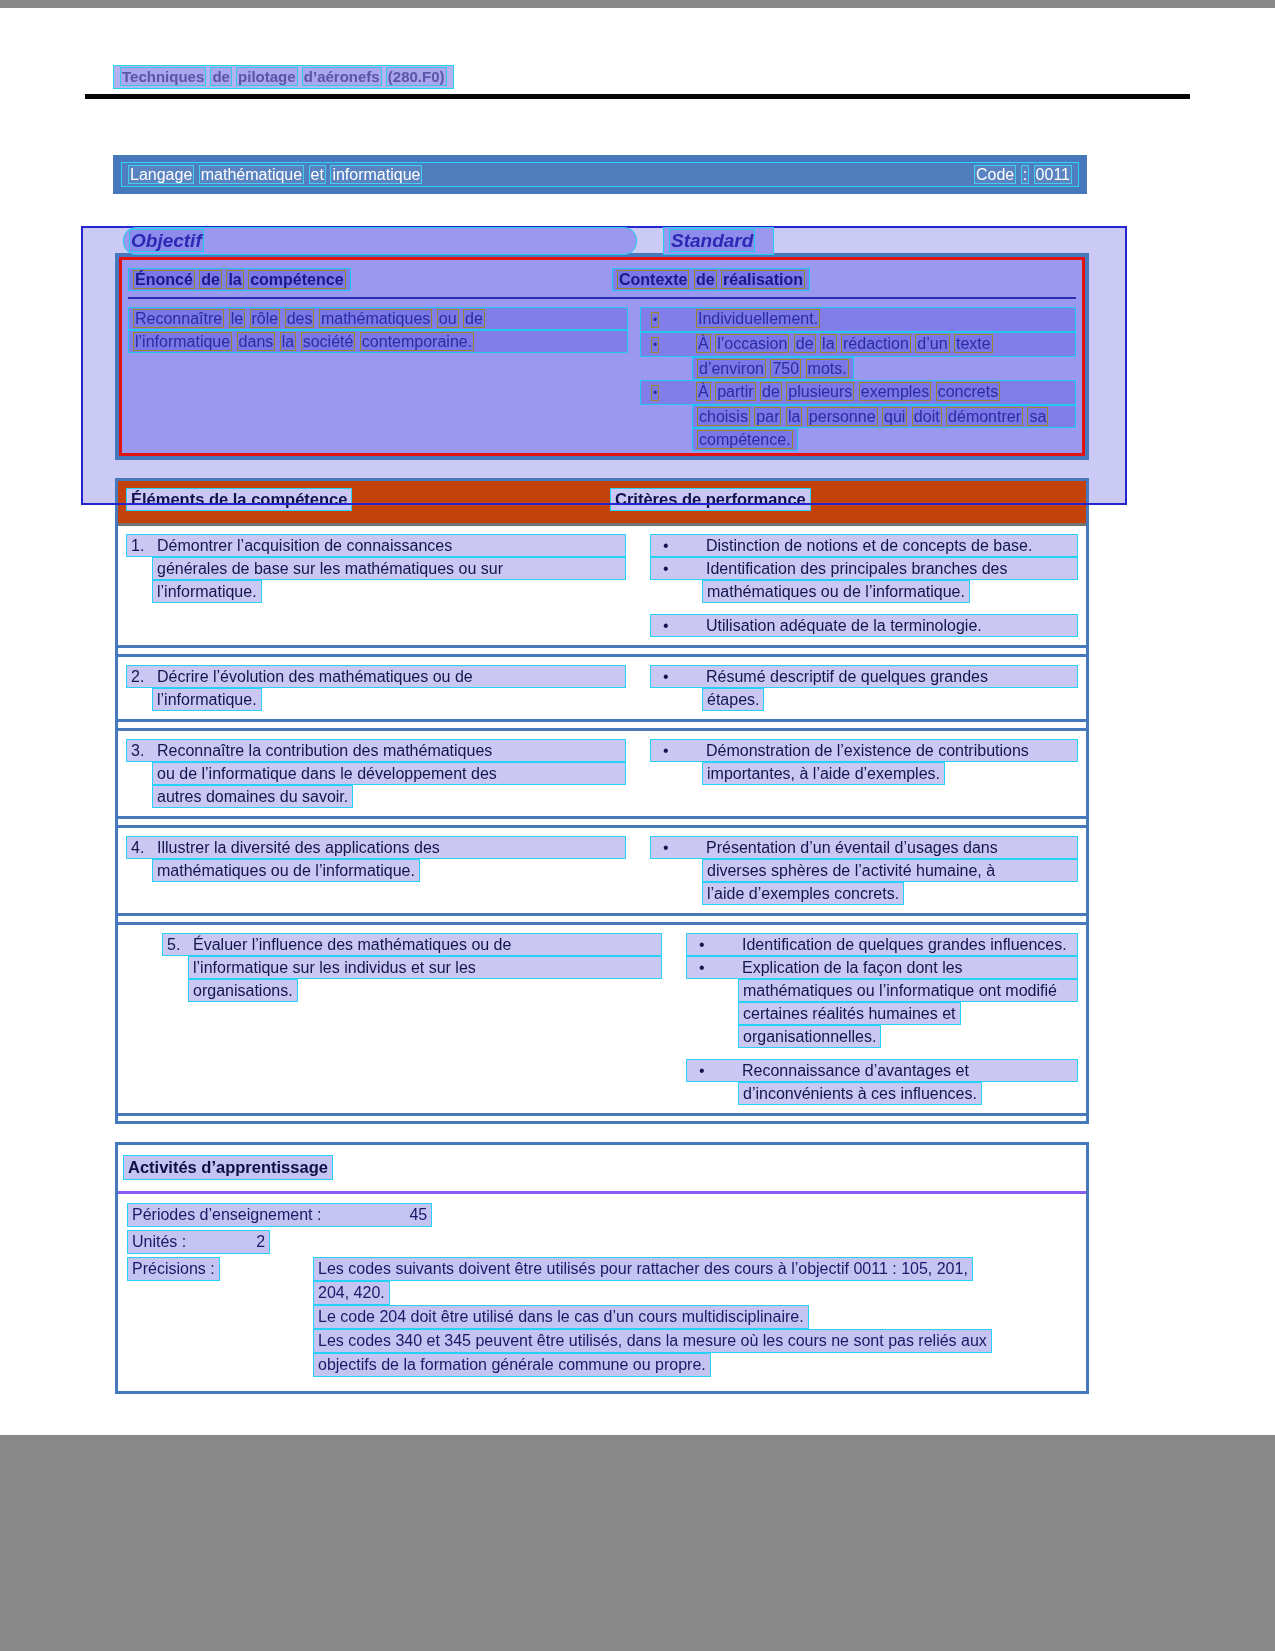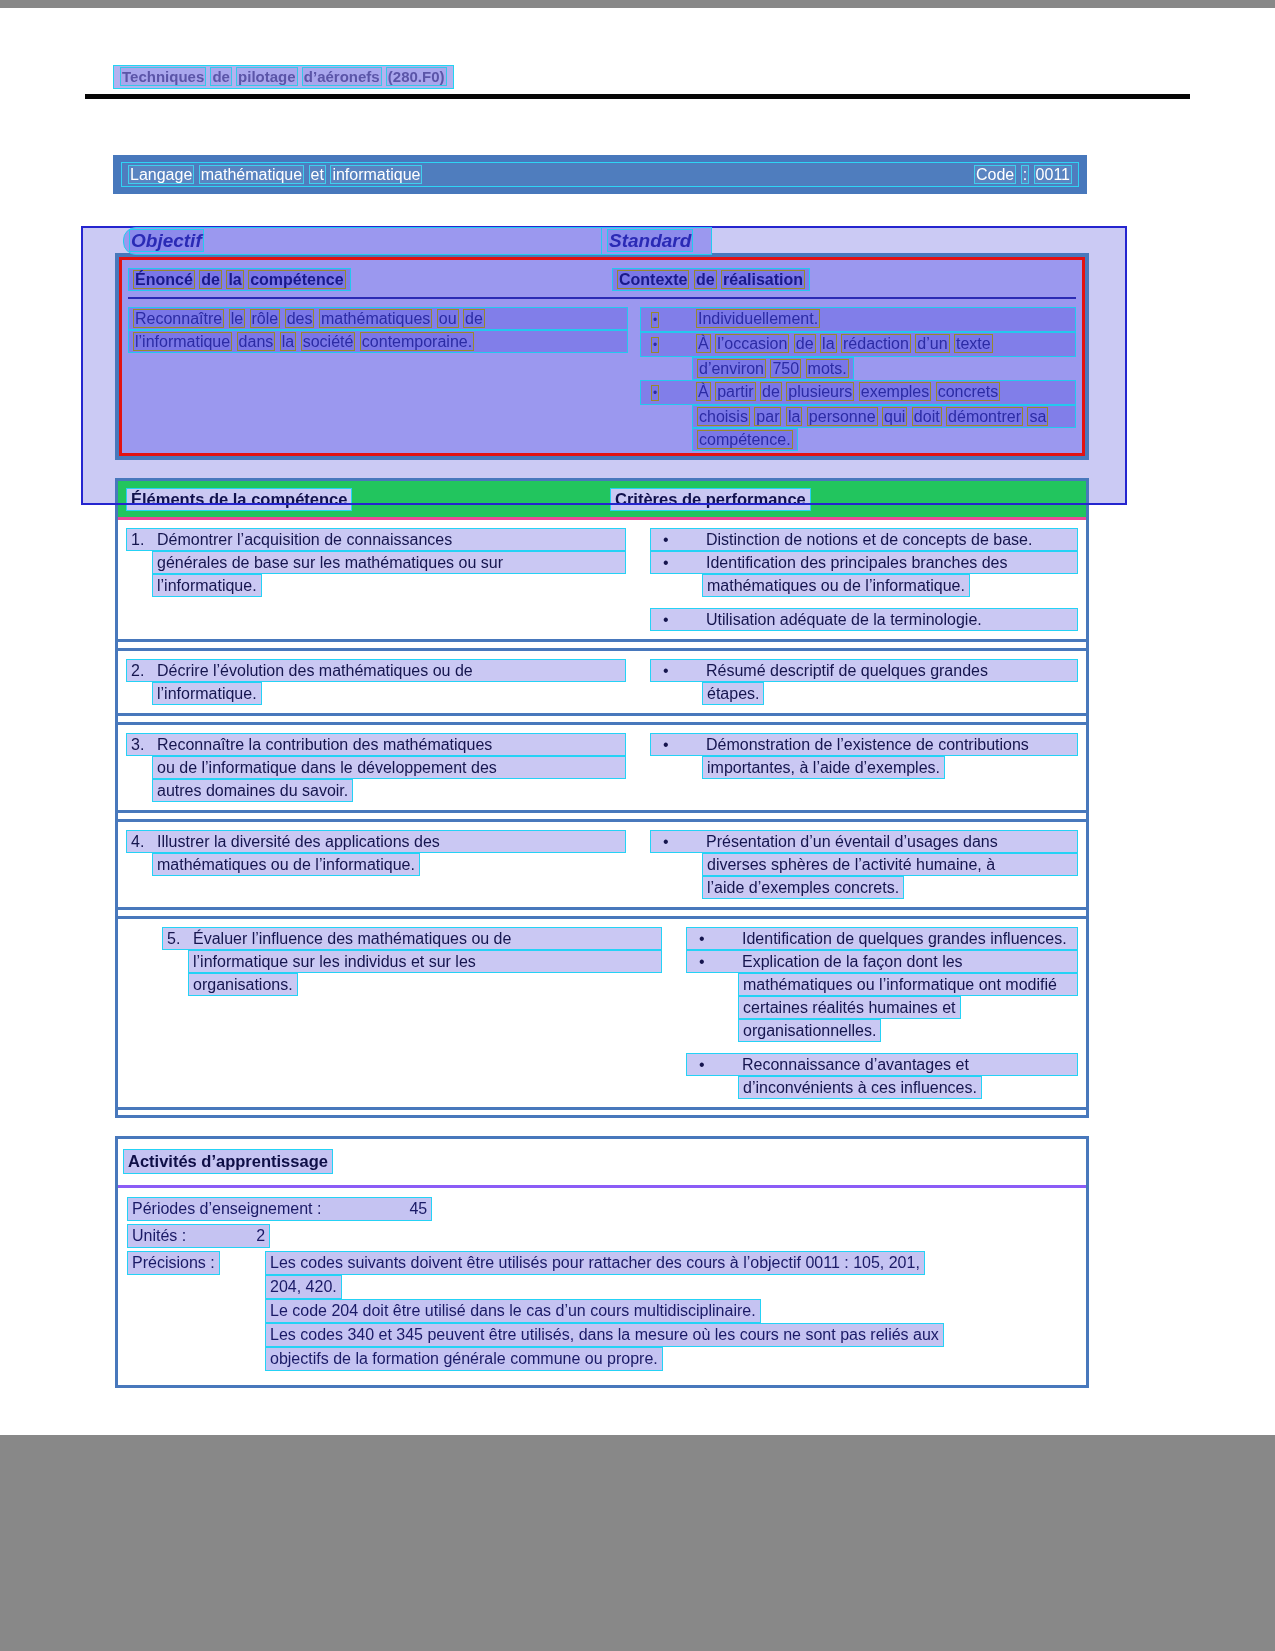--- a/index.html
+++ b/index.html
@@ -34,21 +34,21 @@
 
   
   .lav-fill { position: absolute; left: 81px; top: 218px; width: 1046px; height: 279px;
               background: #cbcaf4; }
   .navy-rect { position: absolute; left: 81px; top: 218px; width: 1046px; height: 279px;
                border: 2px solid #2525cf; z-index: 30; pointer-events: none; }
   .obj-bar, .std-bar { position: absolute; z-index: 40; border: 1px solid #22ccf0;
                background: #9b98ef; color: #2a2ab5; font-weight: bold; font-style: italic;
                font-size: 19px; padding: 2px 5px; line-height: 22px; }
   .obj-bar { left: 123px; top: 219px; width: 514px; border-radius: 13px; }
-  .std-bar { left: 601px; top: 219px; width: 111px; }
+  .std-bar { left: 663px; top: 219px; width: 111px; }
   .obj-bar .w, .std-bar .w { border: 1px solid #22ccf0; background: rgba(70,70,220,0.15); }
 
   
   .enonce-outer { position: absolute; left: 115px; top: 245px; width: 974px; height: 207px;
                   border: 4px solid #4878bc; z-index: 10; }
   .enonce { width: 100%; height: 100%; border: 3px solid #e21212; background: #9b98ef;
             padding: 6px 6px; color: #2b2ba4; font-size: 16px; }
   .enonce .hl { background: #817ee9; }
   .en-head { display: grid; grid-template-columns: 484px 1fr; padding-top: 2px; }
   .en-head .hl { justify-self: start; }
@@ -59,42 +59,42 @@
   .blt { display: inline-block; width: 51px; padding-left: 6px; }
   .blt .w { font-size: 12px; }
   .line.cont { padding-left: 52px; }
   .line.cont-el { padding-left: 26px; }
 
   
   .flow { position: absolute; left: 115px; top: 470px; width: 974px; z-index: 10; }
   .tbox { border: 3px solid #4878bc; background: #ffffff; }
   .table-sec { color: #15154e; font-size: 16px; }
   .table-sec .hl { background: #cac8f3; border-color: #25d2f5; }
-  .t-head { background: #22c55e; display: grid; grid-template-columns: 484px 1fr;
-            padding: 7px 8px 6px; border-bottom: 3px solid #ec4899; }
+  .t-head { background: #c2410c; display: grid; grid-template-columns: 484px 1fr;
+            padding: 7px 8px 12px; border-bottom: 3px solid #737373; }
   .t-head .hl { justify-self: start; }
   .t-head b { font-weight: bold; color: #10104c; font-size: 16.5px; }
   .t-row { display: grid; grid-template-columns: 500px 1fr; column-gap: 24px;
            padding: 8px 8px; border-bottom: 3px solid #4878bc; margin-bottom: 6px; }
   .t-row + .t-row { border-top: 3px solid #4878bc; }
   .t-row:last-child { margin-bottom: 5px; padding-left: 44px; }
   .num { display: inline-block; width: 26px; }
   .cell-r .blt { padding-left: 8px; }
   .crit.gap { margin-top: 11px; }
 
   
   .acts { margin-top: 18px; color: #1a1a66; font-size: 16px; }
   .acts-head { padding: 10px 5px 11px; border-bottom: 3px solid #8b5cf6; }
   .acts-head b { font-weight: bold; color: #0e0e46; font-size: 16.5px; }
   .acts .hl { background: #c5c3f2; border-color: #25d2f5; line-height: 20px; }
   .acts-body { padding: 9px 9px 14px; }
   .aline { line-height: 27px; }
   .val-p { margin-left: 88px; }
   .val-u { margin-left: 70px; }
-  .prec { display: grid; grid-template-columns: 138px 1fr; align-items: start; }
+  .prec { display: grid; grid-template-columns: 138px 1fr; align-items: start; gap: 48px; }
   .prec-lines .aline { line-height: 24px; }
 
   
   .footer-bar { position: absolute; left: 107px; top: 1559px; width: 1007px;
                 background: #b2b0ef; border: 1px solid #22d4f2; display: flex;
                 justify-content: space-between; padding: 2px 8px 2px; font-size: 14.5px;
                 font-weight: bold; color: #50507e; line-height: 17px; }
 </style>
 </head>
 <body>

